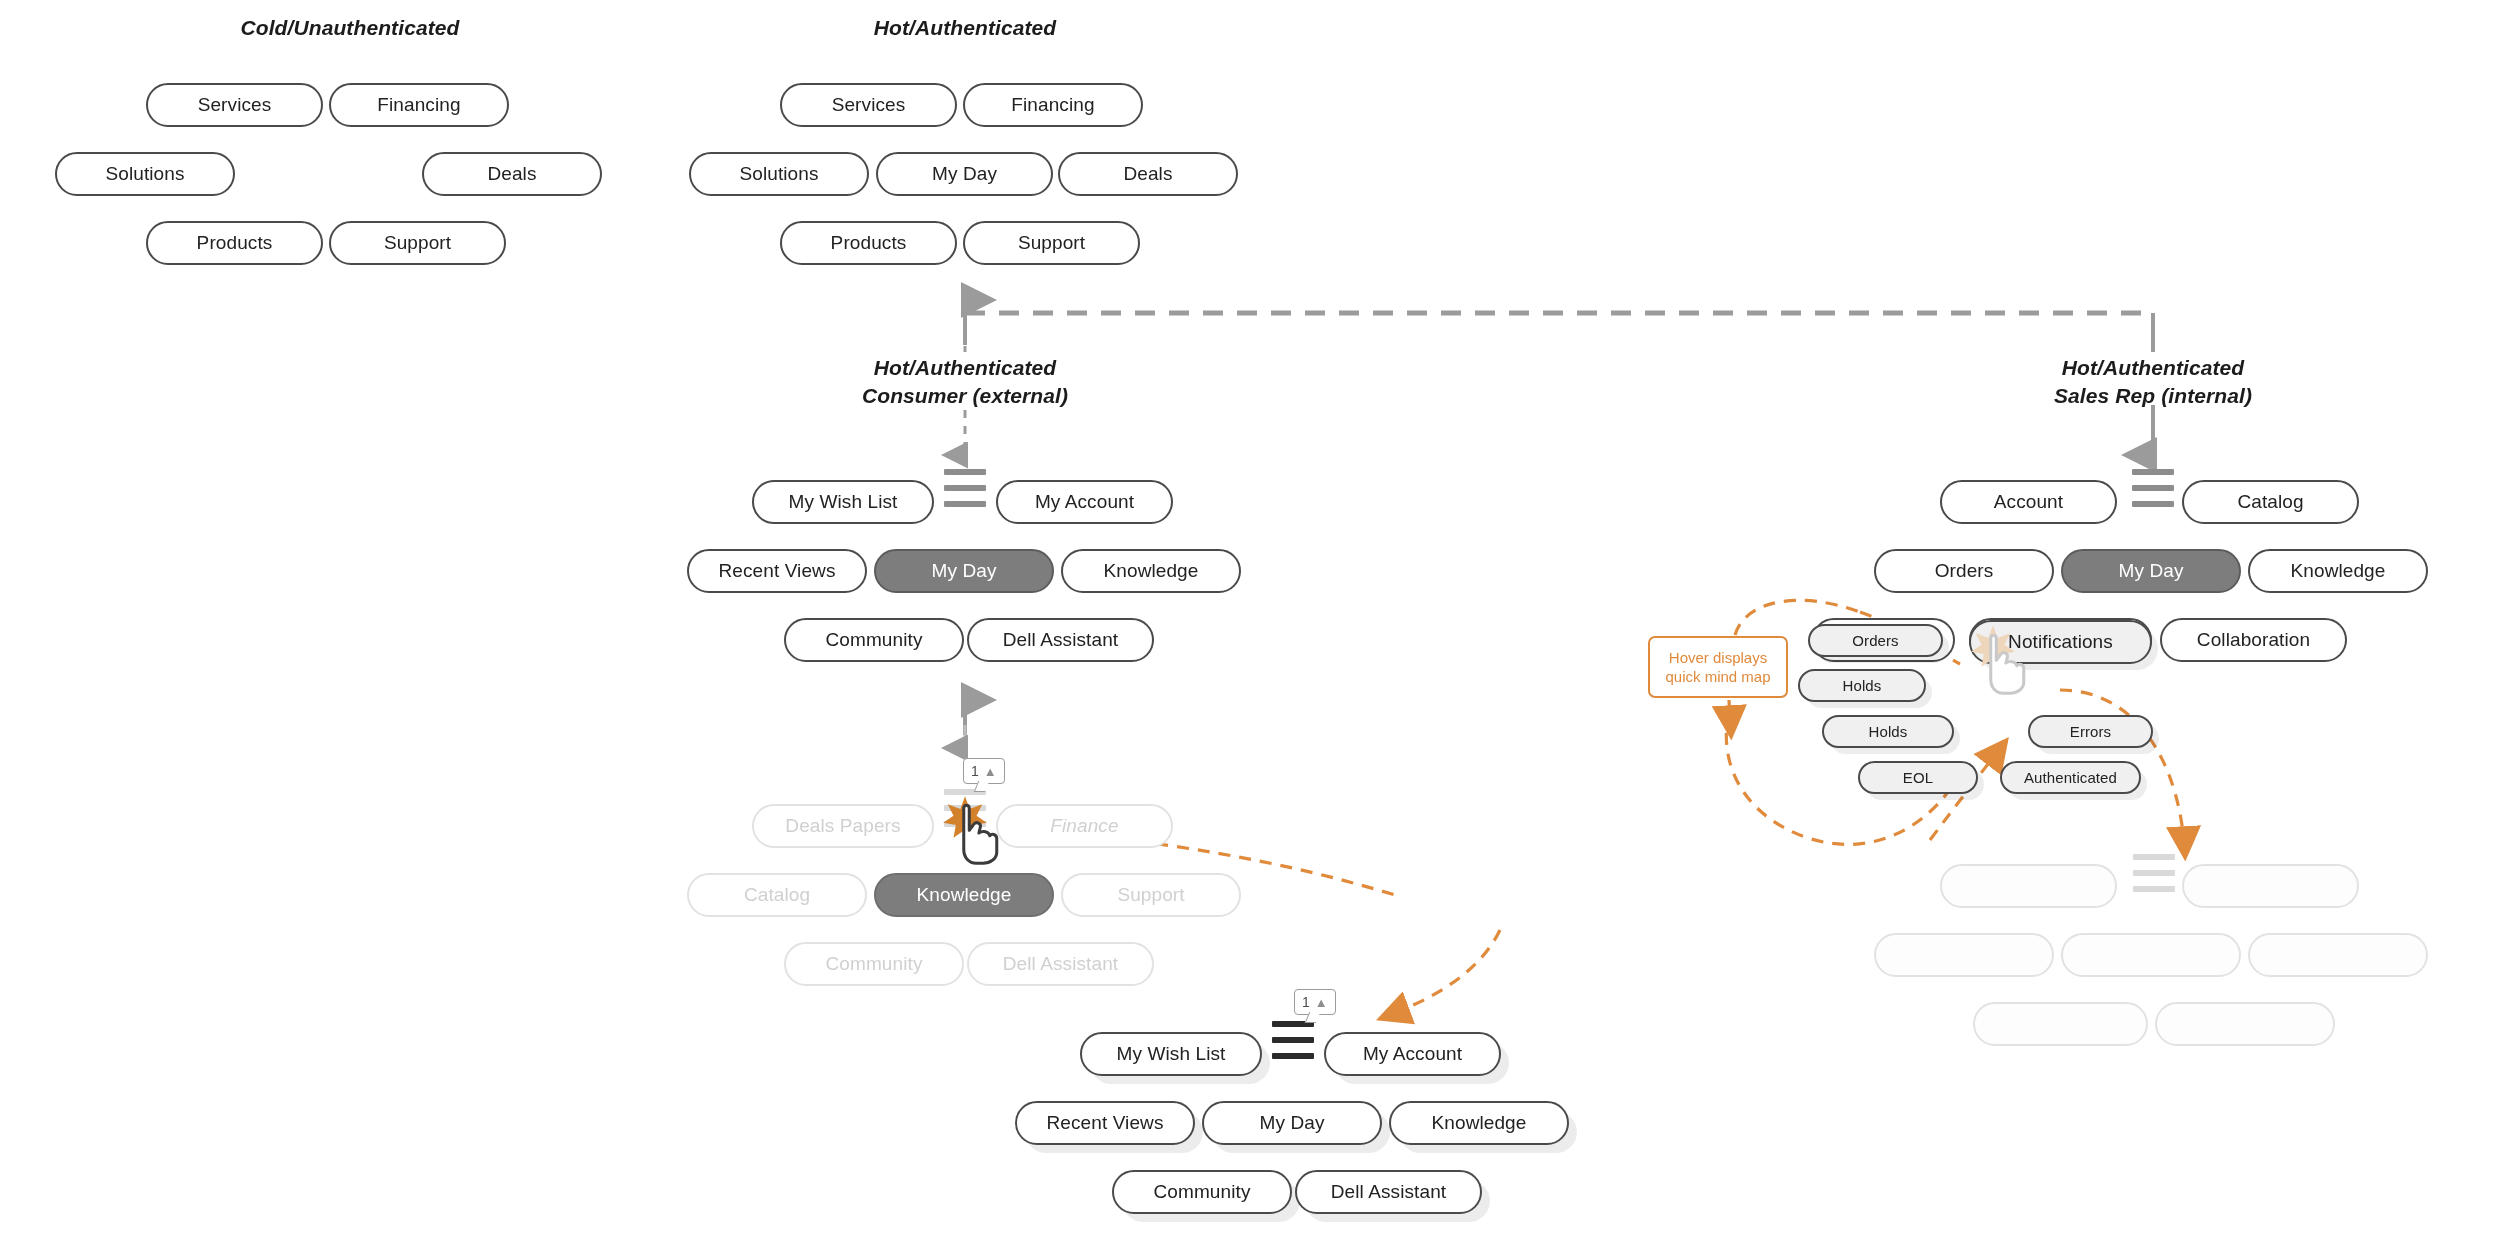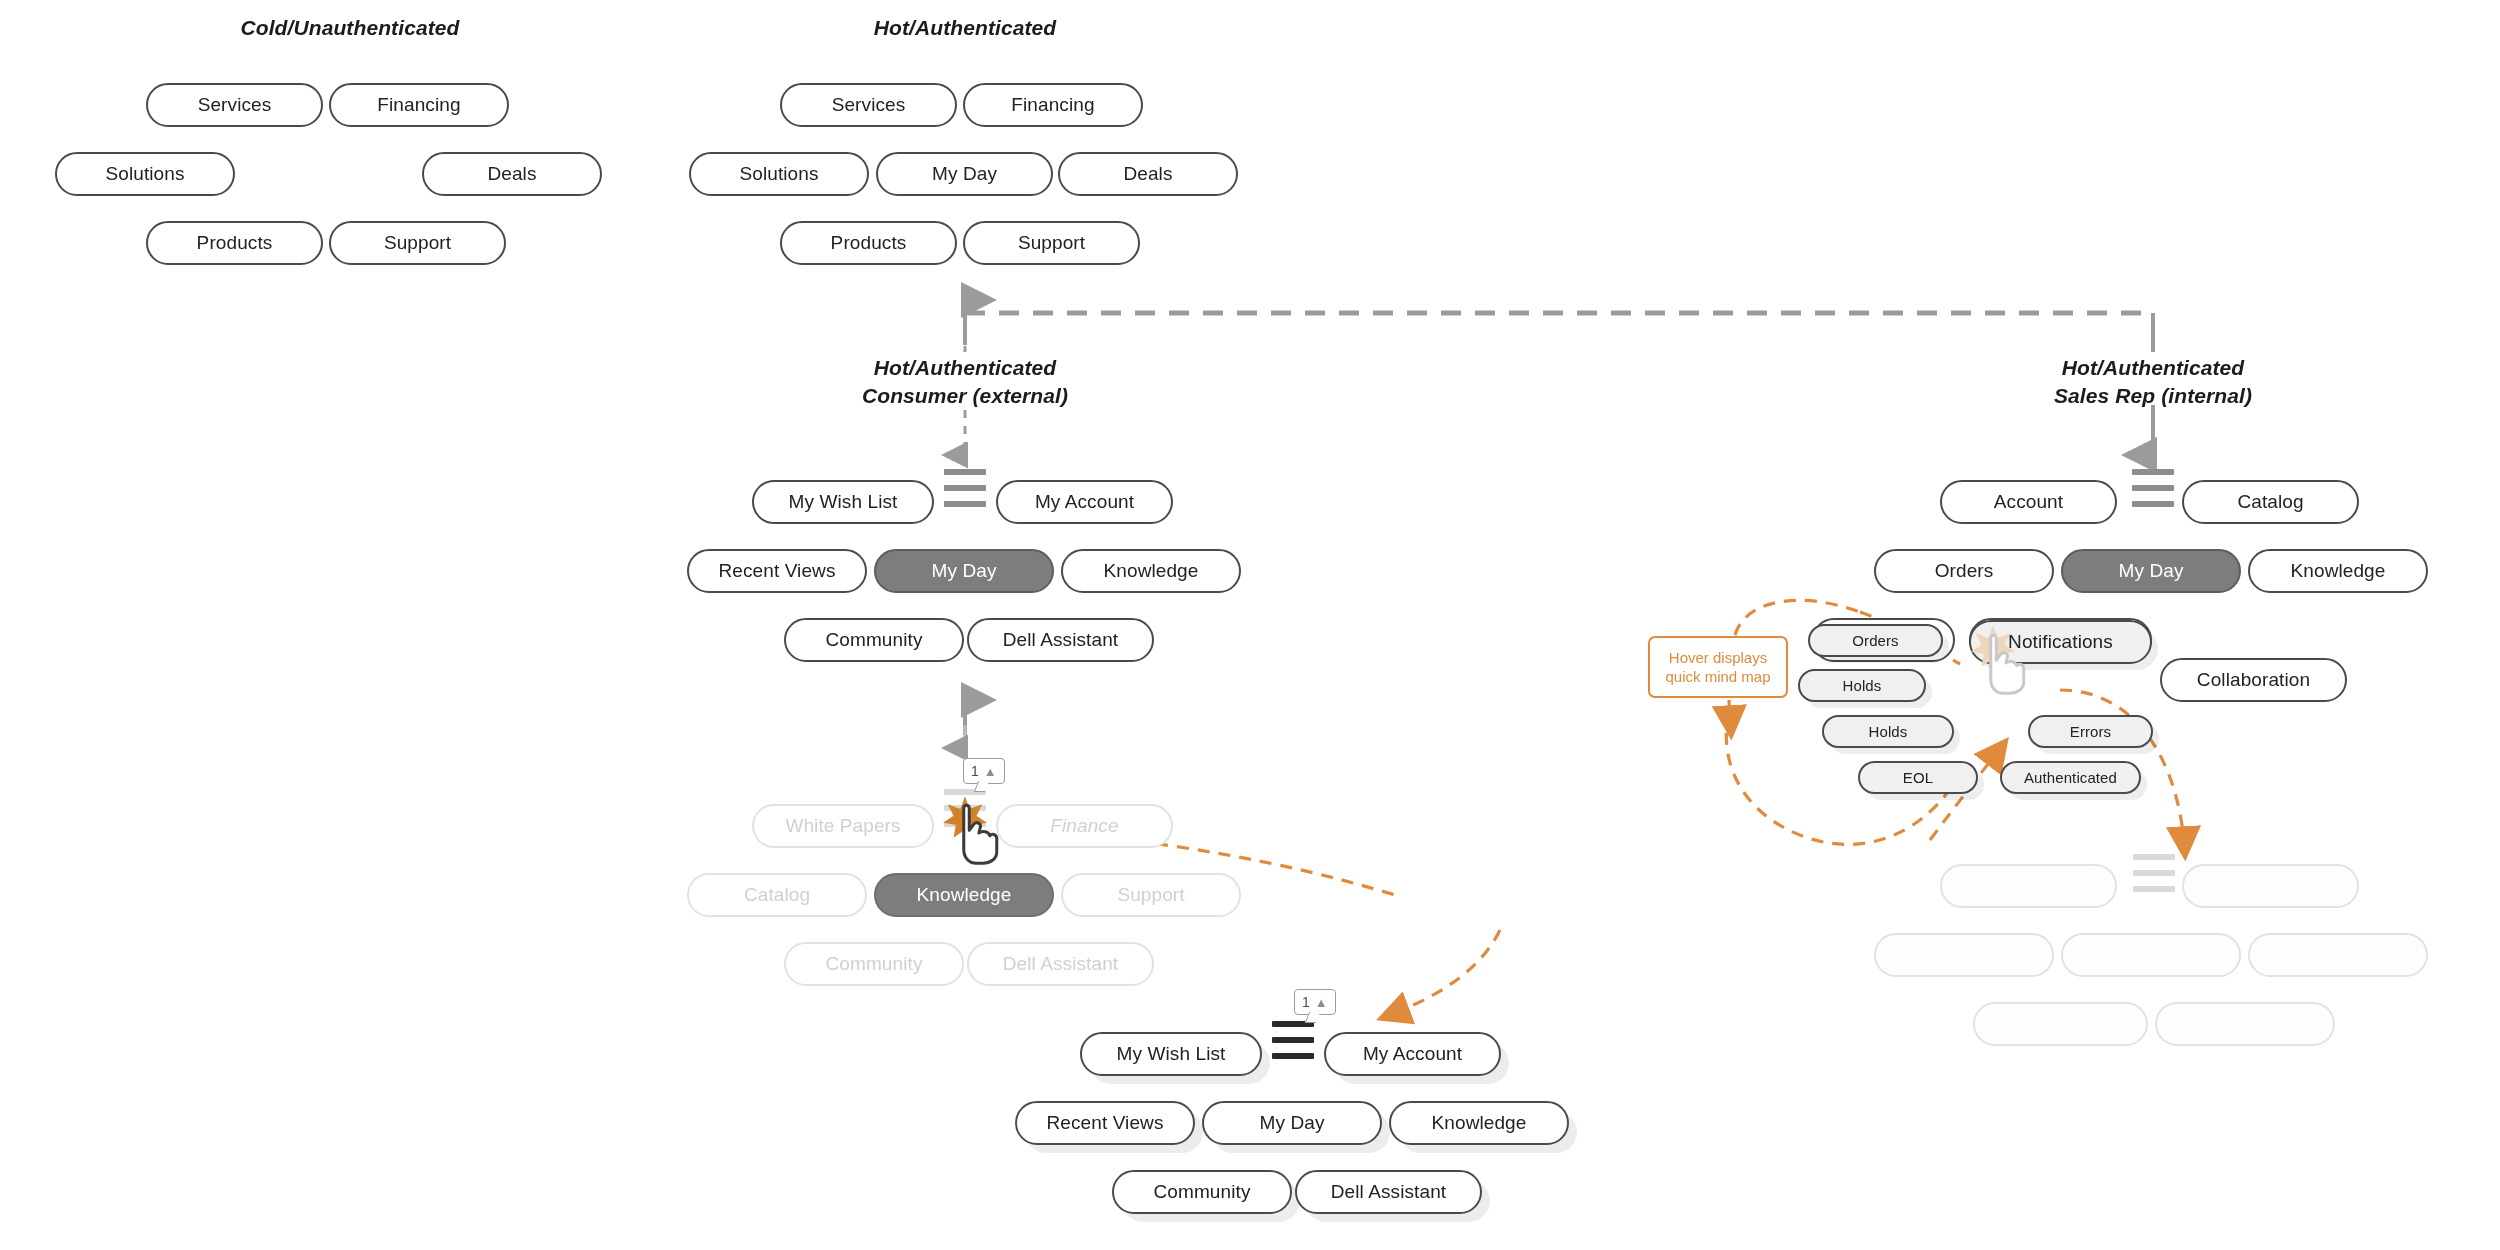--- a/index.html
+++ b/index.html
@@ -158,21 +158,21 @@
     <div class="pill" style="left:784px;top:618px;width:180px;">Community</div>
     <div class="pill" style="left:967px;top:618px;width:187px;">Dell Assistant</div>
   </div>
 
   <div class="burger light" style="left:944px;top:789px;width:42px;height:38px;">
     <i style="height:6px;"></i>
       <i style="height:6px;"></i>
       <i style="height:6px;"></i>
   </div>
   <div>
-    <div class="pill faded" style="left:752px;top:804px;width:182px;">White Papers</div>
+    <div class="pill faded" style="left:752px;top:804px;width:182px;">Deals Papers</div>
     <div class="pill faded" style="left:996px;top:804px;width:177px;font-style:italic;">Finance</div>
     <div class="pill faded" style="left:687px;top:873px;width:180px;">Catalog</div>
     <div class="pill faded sel" style="left:874px;top:873px;width:180px;">Knowledge</div>
     <div class="pill faded" style="left:1061px;top:873px;width:180px;">Support</div>
     <div class="pill faded" style="left:784px;top:942px;width:180px;">Community</div>
     <div class="pill faded" style="left:967px;top:942px;width:187px;">Dell Assistant</div>
   </div>
 
   <div class="badge" style="left:963px;top:758px;">
     <span>1</span>
@@ -212,21 +212,21 @@
       <i style="height:6px;"></i>
   </div>
   <div>
     <div class="pill" style="left:1940px;top:480px;width:177px;">Account</div>
     <div class="pill" style="left:2182px;top:480px;width:177px;text-align:center;">Catalog</div>
     <div class="pill" style="left:1874px;top:549px;width:180px;">Orders</div>
     <div class="pill sel" style="left:2061px;top:549px;width:180px;">My Day</div>
     <div class="pill" style="left:2248px;top:549px;width:180px;">Knowledge</div>
     <div class="pill" style="left:1812px;top:618px;width:143px;">Orders</div>
     <div class="pill" style="left:1969px;top:618px;width:183px;">Notifications</div>
-    <div class="pill" style="left:2160px;top:618px;width:187px;margin-top:40px;">Collaboration</div>
+    <div class="pill" style="left:2160px;top:618px;width:187px;">Collaboration</div>
   </div>
 
   <div>
     <div class="pill small" style="left:1808px;top:624px;width:135px;">Orders</div>
     <div class="pill small" style="left:1798px;top:669px;width:128px;">Holds</div>
     <div class="pill small" style="left:1822px;top:715px;width:132px;">Holds</div>
     <div class="pill small" style="left:1858px;top:761px;width:120px;">EOL</div>
     <div class="pill small" style="left:2028px;top:715px;width:125px;">Errors</div>
     <div class="pill small" style="left:2000px;top:761px;width:141px;">Authenticated</div>
     <div class="pill small" style="left:1969px;top:620px;width:183px;height:44px;font-size:19px;">Notifications</div>

